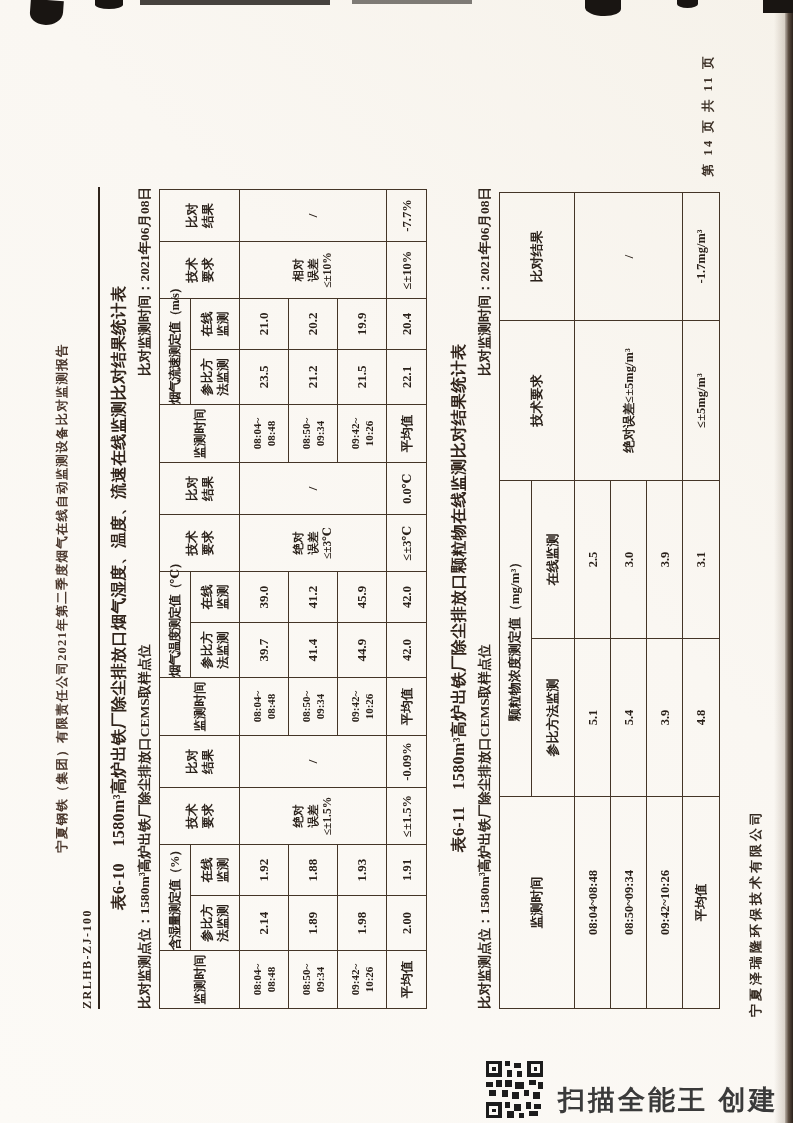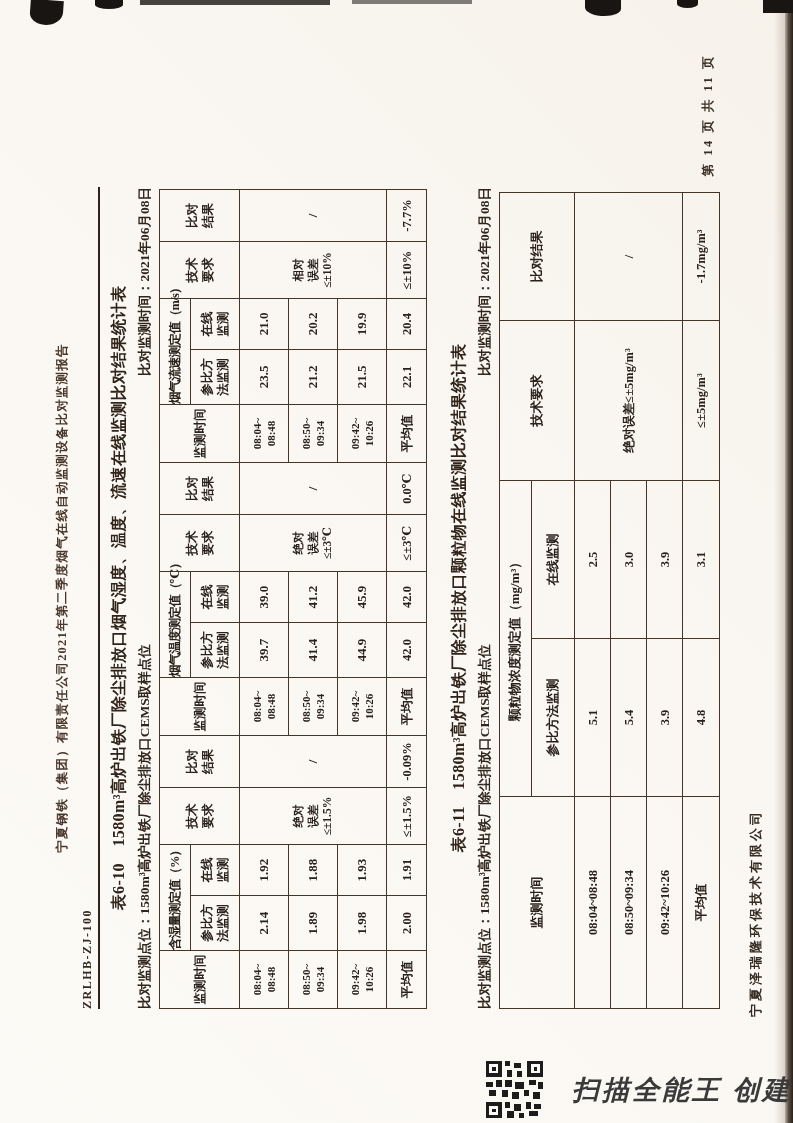--- a/index.html
+++ b/index.html
@@ -39,21 +39,21 @@
   .edge-right-soft{position:absolute;top:0;right:8px;width:11px;height:1123px;background:linear-gradient(to right,rgba(120,100,80,0),rgba(120,100,80,0.25));}
   .blot{position:absolute;background:#191512;}
   .b1{left:30px;top:0;width:33px;height:25px;border-radius:0 0 55% 45%;transform:rotate(4deg);}
   .b2{left:95px;top:0;width:28px;height:9px;border-radius:0 0 50% 50%;}
   .b3{left:140px;top:0;width:190px;height:5px;opacity:.8;}
   .b4{left:585px;top:0;width:36px;height:16px;border-radius:0 0 45% 55%;}
   .b5{left:677px;top:0;width:21px;height:8px;border-radius:0 0 50% 50%;}
   .b6{left:763px;top:0;width:30px;height:13px;}
   .b7{left:352px;top:0;width:120px;height:4px;opacity:.55;}
   
-  .watermark{position:absolute;left:486px;top:1061px;display:flex;align-items:center;gap:29px;font-style:italic;}
+  .watermark{position:absolute;left:486px;top:1061px;display:flex;align-items:flex-end;gap:15px;}
   .watermark svg{display:block;}
   .wm-text{font-family:"Liberation Sans","DejaVu Sans",sans-serif;font-size:27px;font-weight:600;color:#3a3a3a;letter-spacing:3px;white-space:nowrap;}
 </style>
 </head>
 <body>
 
 <div class="viewport">
 
   <div class="sheet">
     <div class="content">

